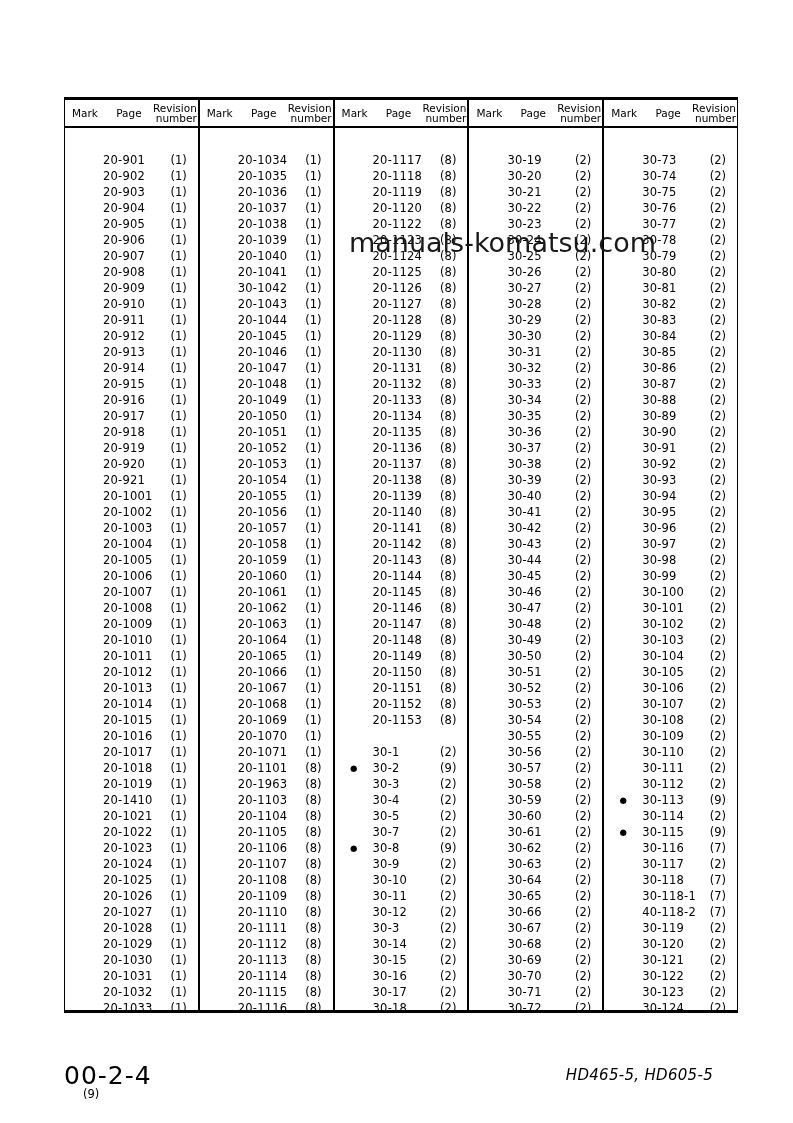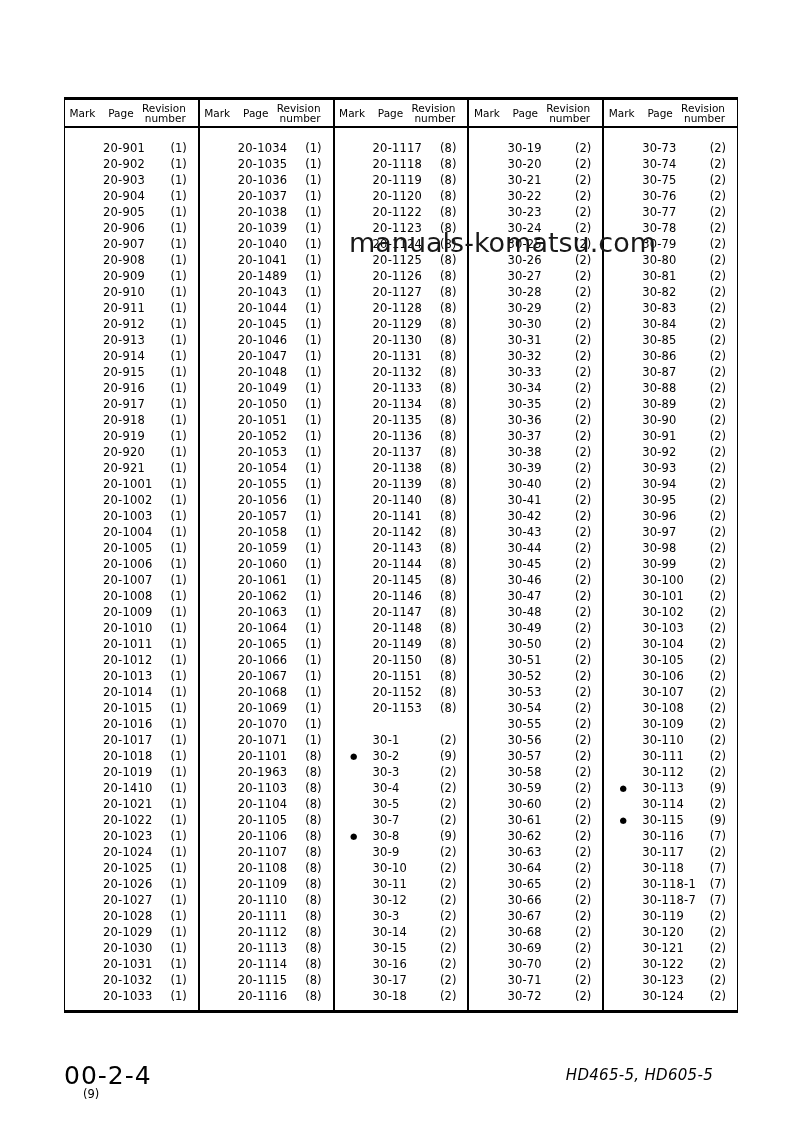--- a/index.html
+++ b/index.html
@@ -32,22 +32,22 @@
   .col-group:last-child { border-right:none; }
   .ghead {
     height:28px;
     border-bottom:2px solid #000;
     display:flex; align-items:center;
     font-size:10.5px;
     flex:0 0 auto;
   }
   .h-mark { width:40px; text-align:center; }
   .h-page { width:48px; text-align:center; }
-  .h-rev  { flex:1; text-align:right; line-height:10.5px; padding-right:12px; white-space:pre-line; }
-  .rows { padding-top:12px; flex:1 1 auto; }
+  .h-rev  { flex:1; text-align:right; line-height:10.5px; padding-right:1px; white-space:pre-line; }
+  .rows { padding-top:24px; flex:1 1 auto; }
   .trow { height:16px; display:flex; align-items:center; font-size:11.5px; }
   .c-mark { width:38px; text-align:center; font-size:8.5px; line-height:16px; }
   .c-page { width:57px; white-space:nowrap; letter-spacing:0.2px; }
   .c-rev  { flex:1; text-align:right; padding-right:11px; white-space:nowrap; }
   .watermark {
     position:absolute;
     left:349px; top:227px;
     font-size:27px;
     color:#191919;
     letter-spacing:0px;
@@ -397,21 +397,21 @@
             <span class="c-page">20-1040</span>
             <span class="c-rev">(1)</span>
           </div>
           <div class="trow">
             <span class="c-mark"></span>
             <span class="c-page">20-1041</span>
             <span class="c-rev">(1)</span>
           </div>
           <div class="trow">
             <span class="c-mark"></span>
-            <span class="c-page">20-1489</span>
+            <span class="c-page">30-1042</span>
             <span class="c-rev">(1)</span>
           </div>
           <div class="trow">
             <span class="c-mark"></span>
             <span class="c-page">20-1043</span>
             <span class="c-rev">(1)</span>
           </div>
           <div class="trow">
             <span class="c-mark"></span>
             <span class="c-page">20-1044</span>
@@ -1432,21 +1432,21 @@
             <span class="c-page">30-118</span>
             <span class="c-rev">(7)</span>
           </div>
           <div class="trow">
             <span class="c-mark"></span>
             <span class="c-page">30-118-1</span>
             <span class="c-rev">(7)</span>
           </div>
           <div class="trow">
             <span class="c-mark"></span>
-            <span class="c-page">30-118-7</span>
+            <span class="c-page">40-118-2</span>
             <span class="c-rev">(7)</span>
           </div>
           <div class="trow">
             <span class="c-mark"></span>
             <span class="c-page">30-119</span>
             <span class="c-rev">(2)</span>
           </div>
           <div class="trow">
             <span class="c-mark"></span>
             <span class="c-page">30-120</span>

